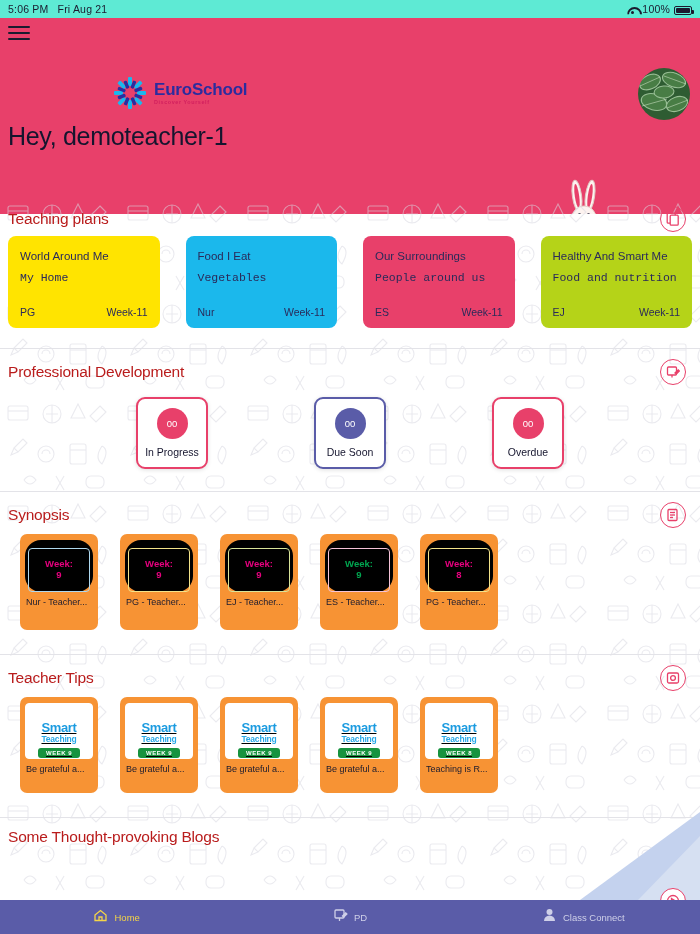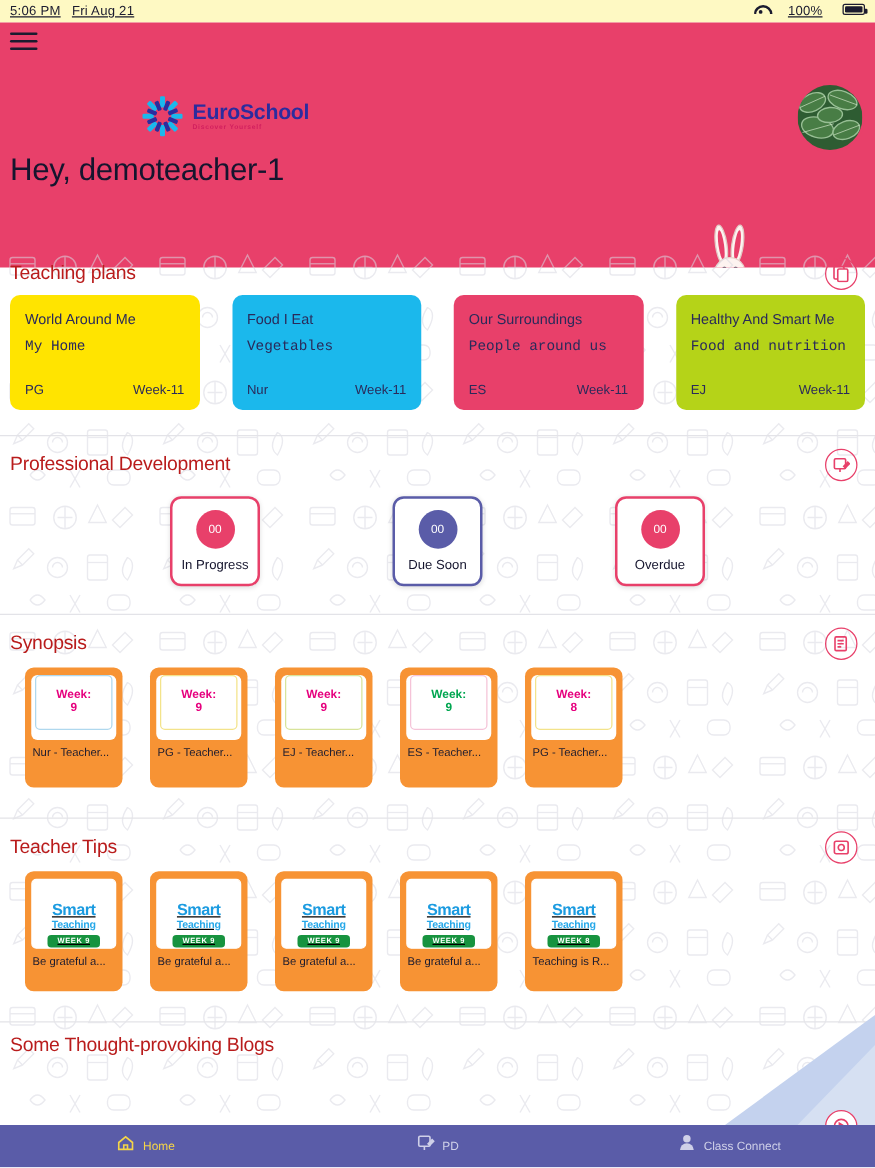--- a/index.html
+++ b/index.html
@@ -6,27 +6,27 @@
   html, body {
     width: 700px; height: 934px;
     font-family: "Liberation Sans", sans-serif;
     background: #ffffff;
     overflow: hidden;
   }
   #app { position: relative; width: 700px; height: 934px; overflow: hidden; background:#fff; }
 
   
   .statusbar {
-    height: 18px; background: #fef9c3; color: #1b1b2f;
+    height: 18px; background: #5eead4; color: #1b1b2f;
     display: flex; align-items: center; padding: 0 8px;
-    font-size: 10.5px; letter-spacing: .2px; text-decoration: underline;
+    font-size: 10.5px; letter-spacing: .2px;
   }
   .sb-time { font-weight: 400; }
   .sb-date { margin-left: 9px; }
-  .sb-right { margin-left: auto; display: flex; align-items: flex-start; gap: 16px; }
+  .sb-right { margin-left: auto; display: flex; align-items: flex-end; gap: 4px; }
   .wifi-ico { width: 11px; height: 9px; position: relative; }
   .wifi-ico::before{
     content:""; position:absolute; left:0; top:1px; width:11px; height:11px;
     border:2px solid #1b1b2f; border-radius:50%;
     clip-path: polygon(0 0,100% 0,100% 48%,50% 48%,0 48%);
   }
   .wifi-ico::after{
     content:""; position:absolute; left:4px; top:5px; width:3px;height:3px;
     background:#1b1b2f; border-radius:50%;
   }
@@ -93,22 +93,22 @@
     display:flex; align-items:center; justify-content:center; margin-bottom:7px; }
   .pdlabel { font-size:10.5px; color:#15152e; }
 
   
   .strip { display:flex; gap:22px; padding: 8px 20px 18px 20px; }
   .scard {
     width:78px; background:#F79334; border-radius:7px; padding:6px 5px 0 5px;
     display:flex; flex-direction:column; height:96px;
   }
   .sthumb {
-    height:52px; background:#ffffff; border-radius:5px;
-    display:flex; flex-direction:column; align-items:center; justify-content:flex-start;
+    height:52px; background:#000000; border-radius:16px;
+    display:flex; flex-direction:column; align-items:center; justify-content:flex-end;
     margin-bottom:5px;
   }
   .sthumb .inner {
     width:62px; height:44px; border-radius:4px; display:flex; flex-direction:column;
     align-items:center; justify-content:center; line-height:1.15;
   }
   .wk-label { font-size:9.5px; font-weight:bold; }
   .scap { font-size:9px; color:#1b1b2f; padding:0 1px; white-space:nowrap; overflow:hidden; }
 
   

